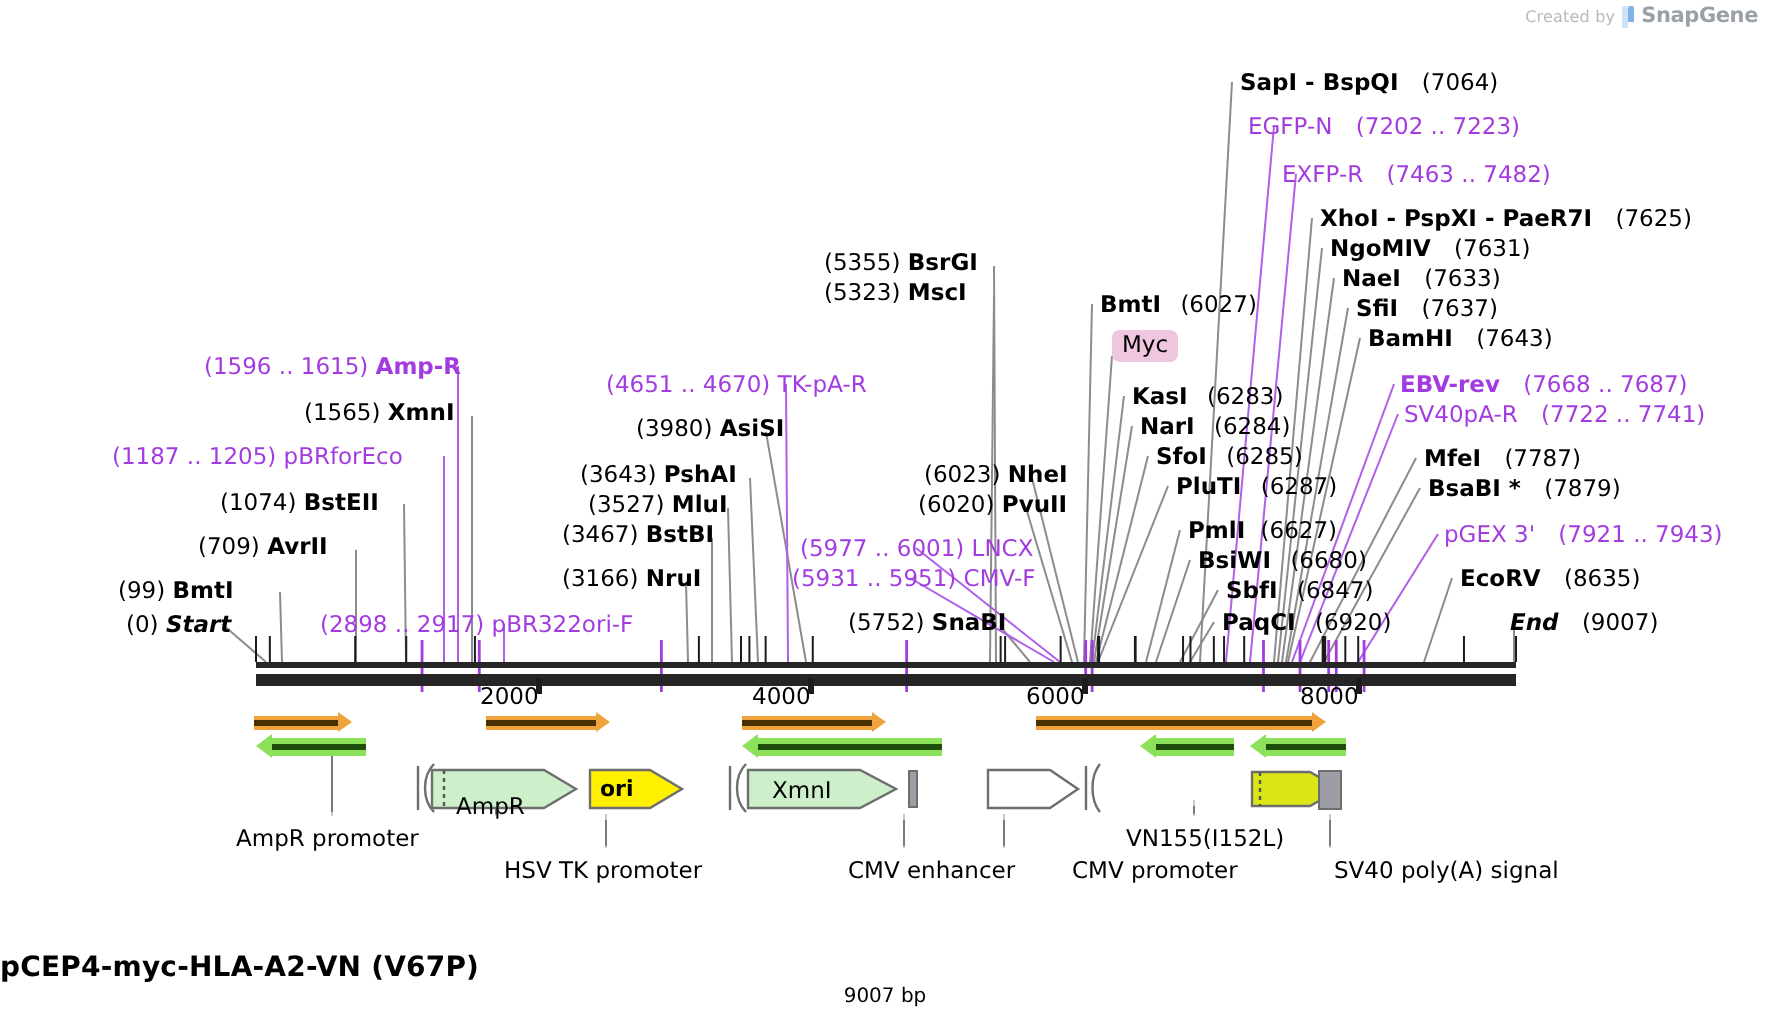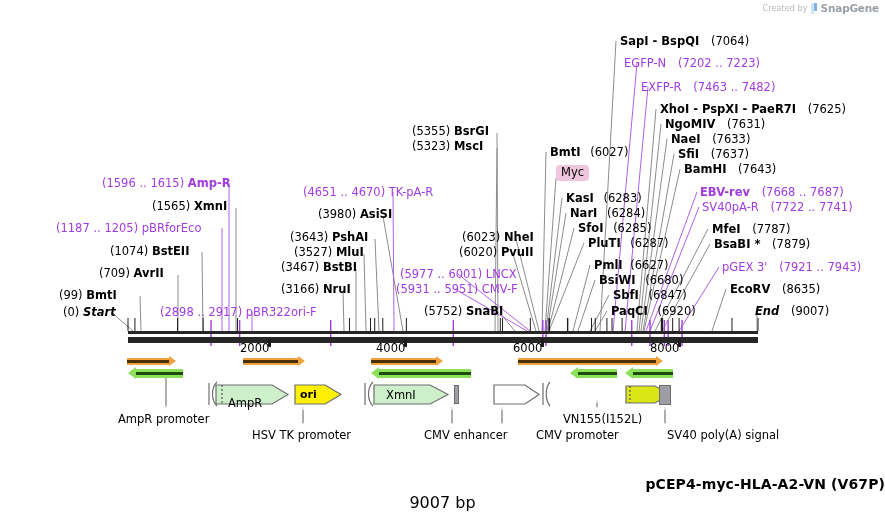--- a/index.html
+++ b/index.html
@@ -47,22 +47,22 @@
   .arrow-orange .shaft{position:absolute;left:0;top:2px;height:3px;background:#4a3000;}
   .arrow-orange .head{position:absolute;right:-6px;top:-2px;width:0;height:0;
     border-top:5.5px solid transparent;border-bottom:5.5px solid transparent;border-left:7px solid #f0a33c;}
   .arrow-green{height:9px;background:#8ce05a;position:absolute;}
   .arrow-green .shaft{position:absolute;right:0;top:3px;height:3px;background:#1d4d0b;}
   .arrow-green .head{position:absolute;left:-7px;top:-2px;width:0;height:0;
     border-top:6.5px solid transparent;border-bottom:6.5px solid transparent;border-right:8px solid #8ce05a;}
   .featlabel{position:absolute;font-size:11.5px;color:#000;}
 
   
-  #title{left:0;right:0;top:476px;text-align:right;font-size:14px;font-weight:700;letter-spacing:.1px;}
-  #subtitle{left:0;right:0;top:493px;text-align:center;font-size:16px;}
+  #title{left:0;right:0;top:476px;text-align:left;font-size:14px;font-weight:700;letter-spacing:.1px;}
+  #subtitle{left:0;right:0;top:493px;text-align:center;font-size:10px;}
 </style>
 </head>
 <body>
 
 <div id="stage">
 
   <div class="abs" id="watermark">
     <span>Created by</span>
     <span class="mark">
         <i class="a"></i>

